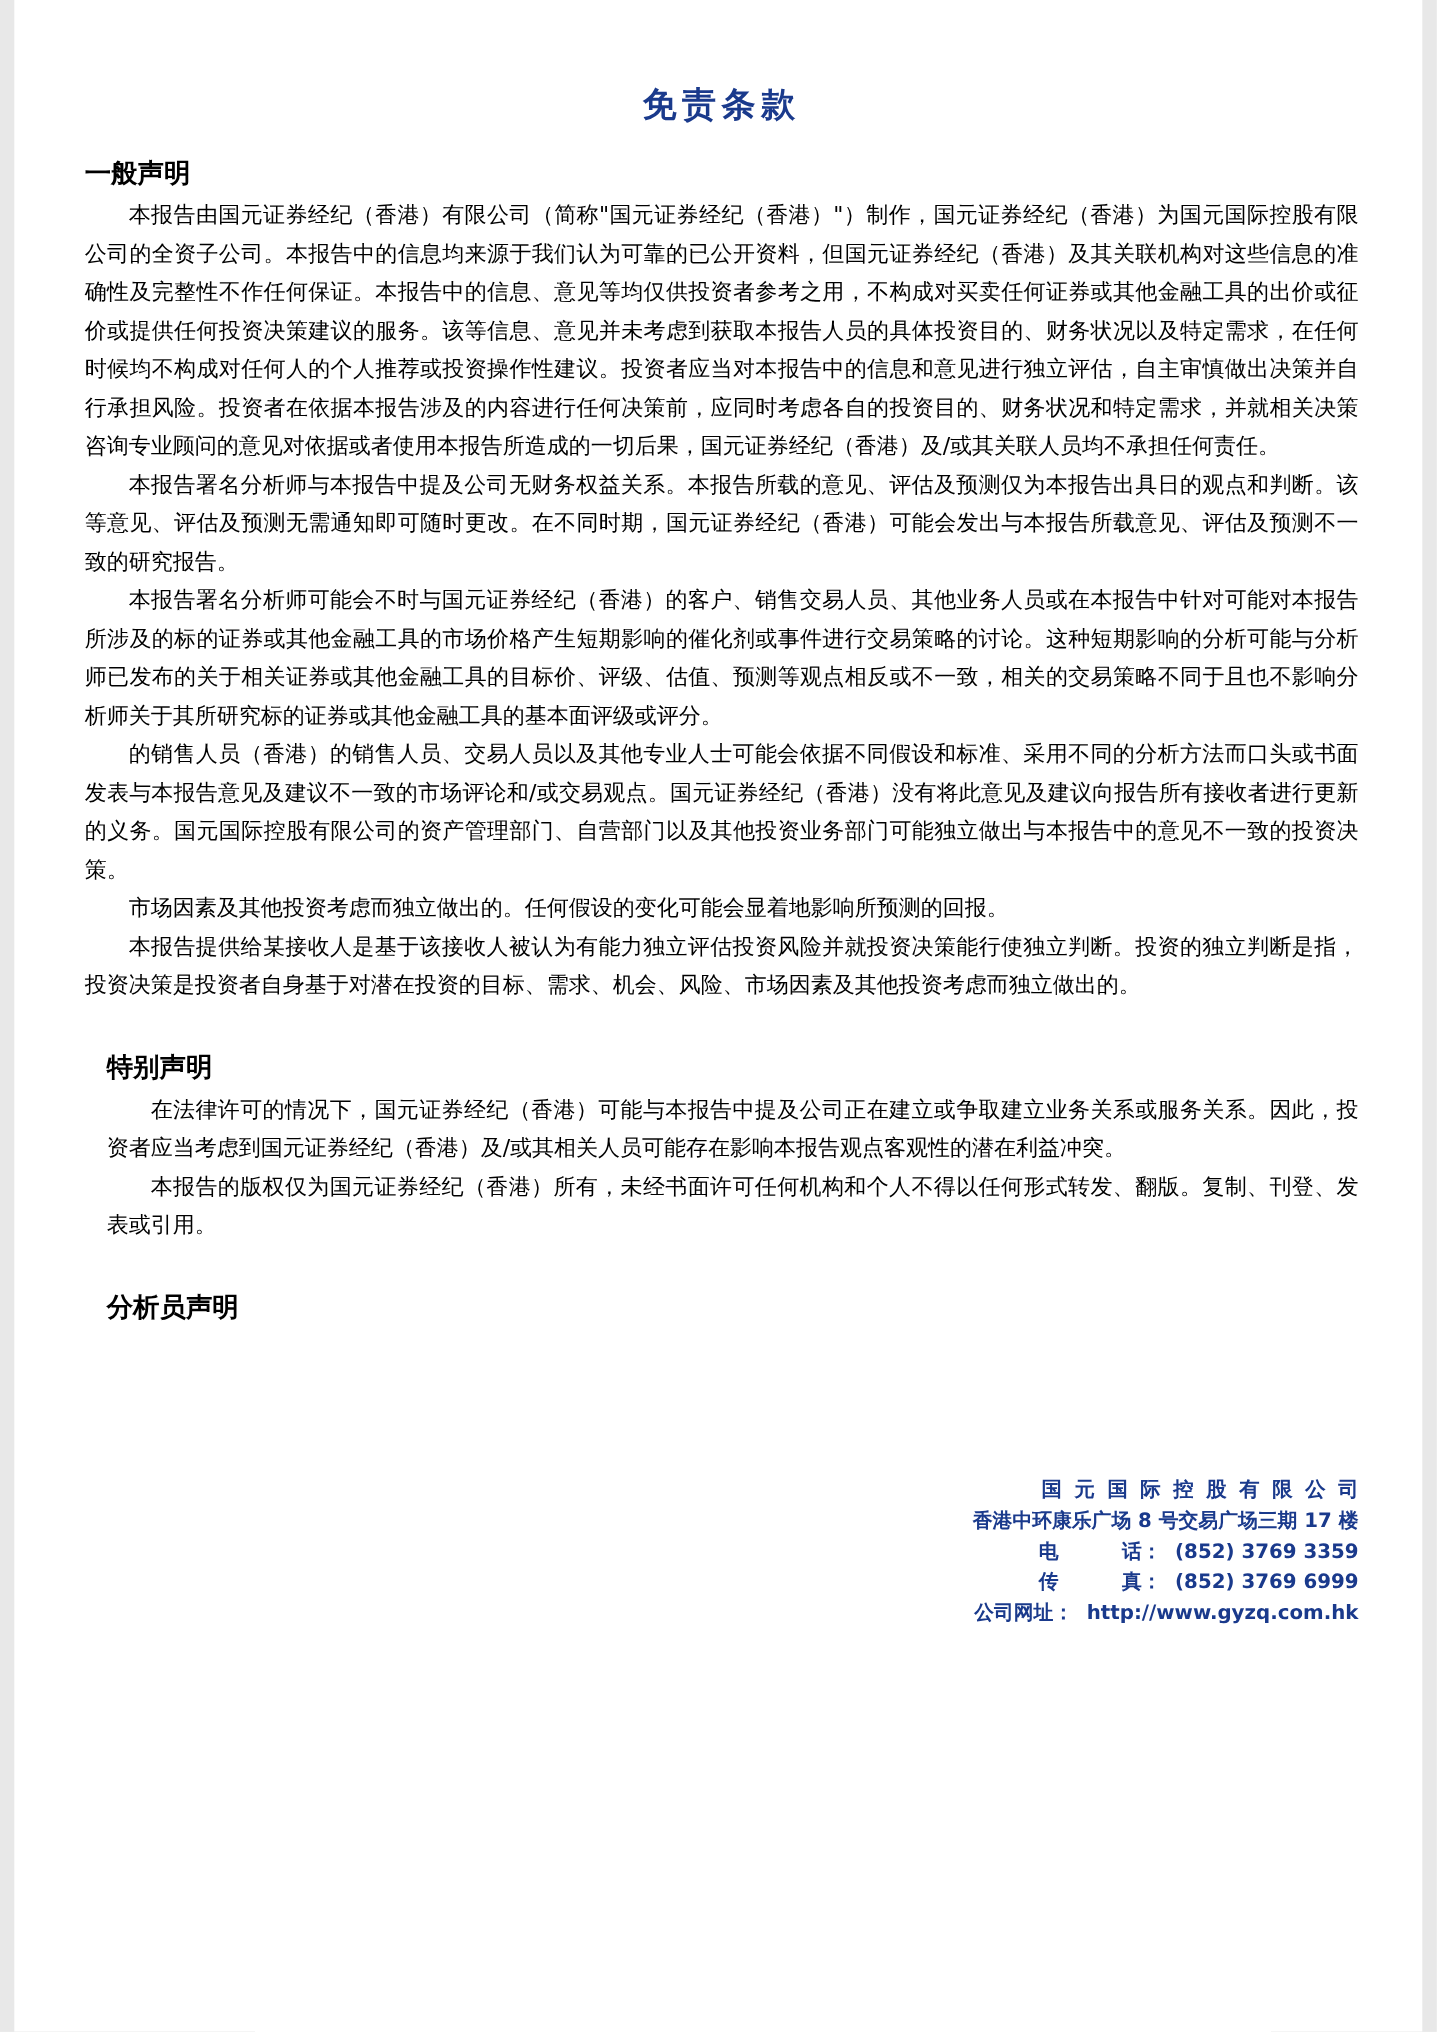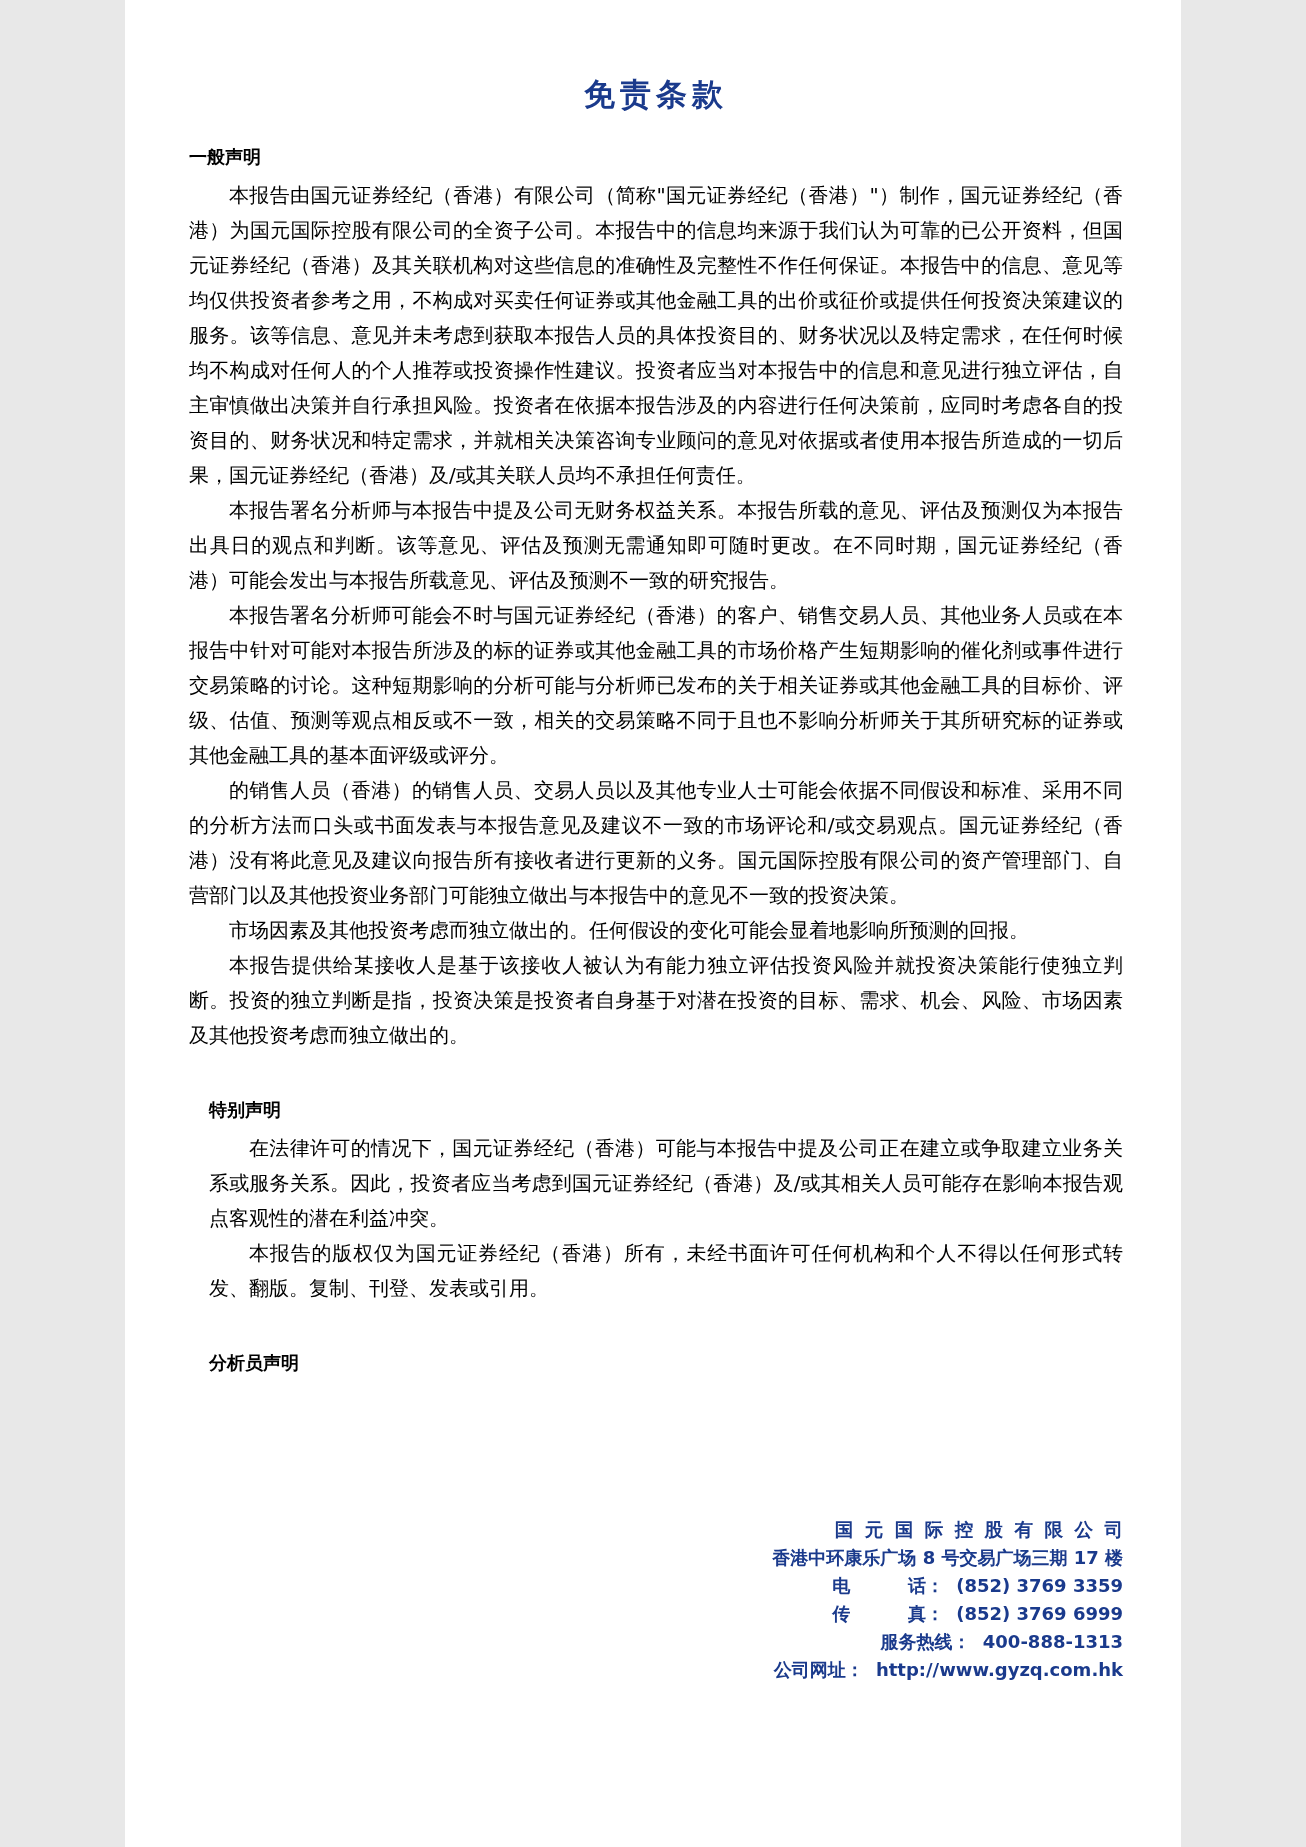--- a/index.html
+++ b/index.html
@@ -1,37 +1,37 @@
 <!DOCTYPE html>
 <html><head>
 <meta charset="utf-8">
 <style>
   html,body { margin:0; padding:0; background:#e8e8e8; }
   .page {
     position:relative;
-    width:1056px; height:1847px;
+    width:1280px; height:1847px;
     margin:0 auto;
     background:#ffffff;
     box-sizing:border-box;
     padding:68px 58px 4px 64px;
     font-family:"DejaVu Sans","Liberation Sans",sans-serif;
     color:#000;
     overflow:hidden;
   }
   .doc-title {
     margin:6px 0 26px 0;
     text-align:center;
     font-size:31px;
     font-weight:bold;
     letter-spacing:5px;
     color:#1a3a8c;
   }
   .sec-heading {
     margin:0 0 6px 0;
-    font-size:18px;
+    font-size:24px;
     font-weight:bold;
     color:#000;
     line-height:30px;
   }
   section.later { margin-top:42px;margin-left:20px; }
   .para {
     margin:0;
     font-size:20px;
     line-height:35px;
     text-align:justify;
@@ -102,22 +102,18 @@
       <span class="f-val">(852) 3769 3359</span>
     </div>
     <div class="f-line">
       <span class="spread">
         <span>传</span>
         <span>真：</span>
       </span>
       <span class="f-val">(852) 3769 6999</span>
     </div>
     <div class="f-line">
-      <span>服务热线：</span>
-      <span class="f-val">400-888-1313</span>
-    </div>
-    <div class="f-line">
       <span>公司网址：</span>
       <span class="f-val f-link">http://www.gyzq.com.hk</span>
     </div>
   </footer>
 
 </div>
 
 </body></html>

